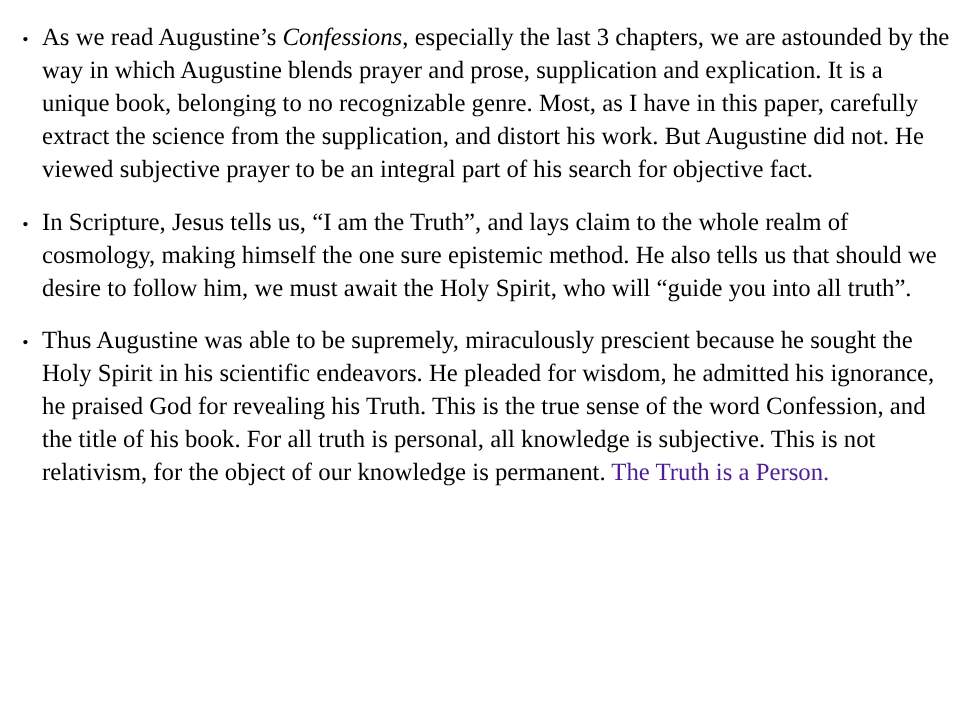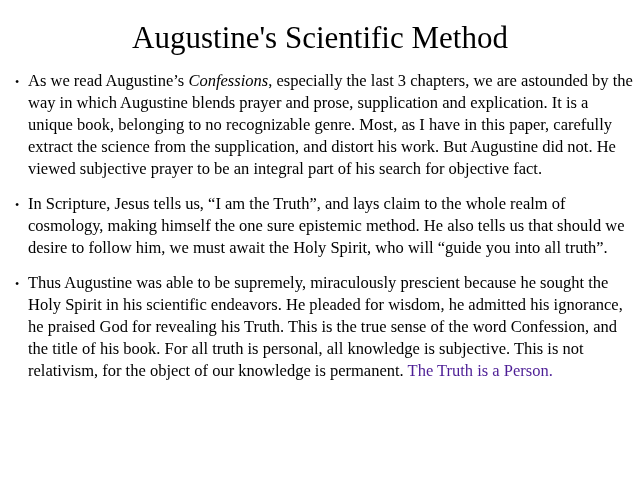--- a/index.html
+++ b/index.html
@@ -59,21 +59,20 @@
     color: #4c1d95;
     cursor: pointer;
     text-decoration: none;
   }
 </style>
 </head>
 <body>
 
 <div class="slide">
 
-  <h1 class="slide-title">Augustine's Scientific Method</h1>
 
   <div class="bullets">
 
     <div class="bullet-item">
       <span class="bullet-marker">•</span>
       <p class="bullet-text"><span>As we read Augustine’s </span><i>Confessions</i><span>, especially the last 3 chapters, we are astounded by the way in which Augustine blends prayer and prose, supplication and explication. It is a unique book, belonging to no recognizable genre. Most, as I have in this paper, carefully extract the science from the supplication, and distort his work. But Augustine did not. He viewed subjective prayer to be an integral part of his search for objective fact.</span></p>
     </div>
 
     <div class="bullet-item">
       <span class="bullet-marker">•</span>

